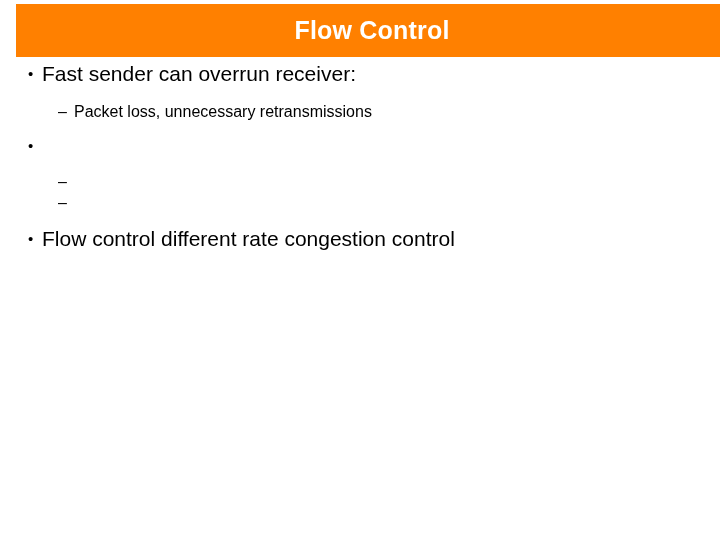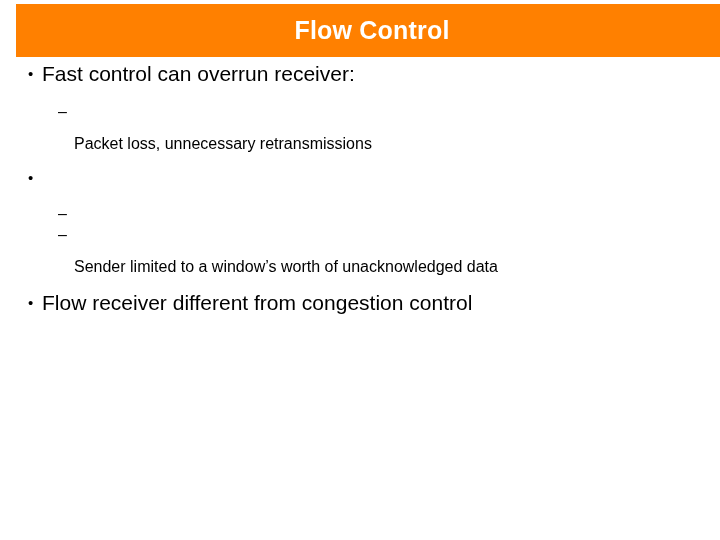--- a/index.html
+++ b/index.html
@@ -90,21 +90,20 @@
   .bullet-l2 .marker {
     width: 58px;
     min-width: 58px;
     padding-left: 42px;
     box-sizing: border-box;
     font-size: 16px;
     line-height: 1.2;
   }
   .bullet-l2 .text {
     flex: 0 1 auto;
-    margin-top: 32px;
   }
 
   .group-gap-1 { height: 13px; }
   .group-gap-2 { height: 11px; }
   .group-gap-3 { height: 12px; }
 
   
   #footer {
     position: absolute;
     left: 0;
@@ -119,21 +118,21 @@
 <div id="slide">
 
   <div id="title-banner">
     <div id="title-text">Flow Control</div>
   </div>
 
   <div id="body">
 
     <div class="bullet-l1">
       <span class="marker">•</span>
-      <span class="text">Fast control can overrun receiver:</span>
+      <span class="text">Fast sender can overrun receiver:</span>
     </div>
 
     <div class="group-gap-1"></div>
 
     <div class="bullet-l2">
       <span class="marker">–</span>
       <span class="text">Packet loss, unnecessary retransmissions</span>
     </div>
 
     <div class="group-gap-2"></div>
@@ -143,28 +142,27 @@
     </div>
 
     <div class="group-gap-1"></div>
 
     <div class="bullet-l2">
       <span class="marker">–</span>
     </div>
 
     <div class="bullet-l2">
       <span class="marker">–</span>
-      <span class="text">Sender limited to a window’s worth of unacknowledged data</span>
     </div>
 
     <div class="group-gap-3"></div>
 
     <div class="bullet-l1">
       <span class="marker">•</span>
-      <span class="text">Flow receiver different from congestion control</span>
+      <span class="text">Flow control different rate congestion control</span>
     </div>
 
   </div>
 
   <div id="footer">
 
     
 
     
 

